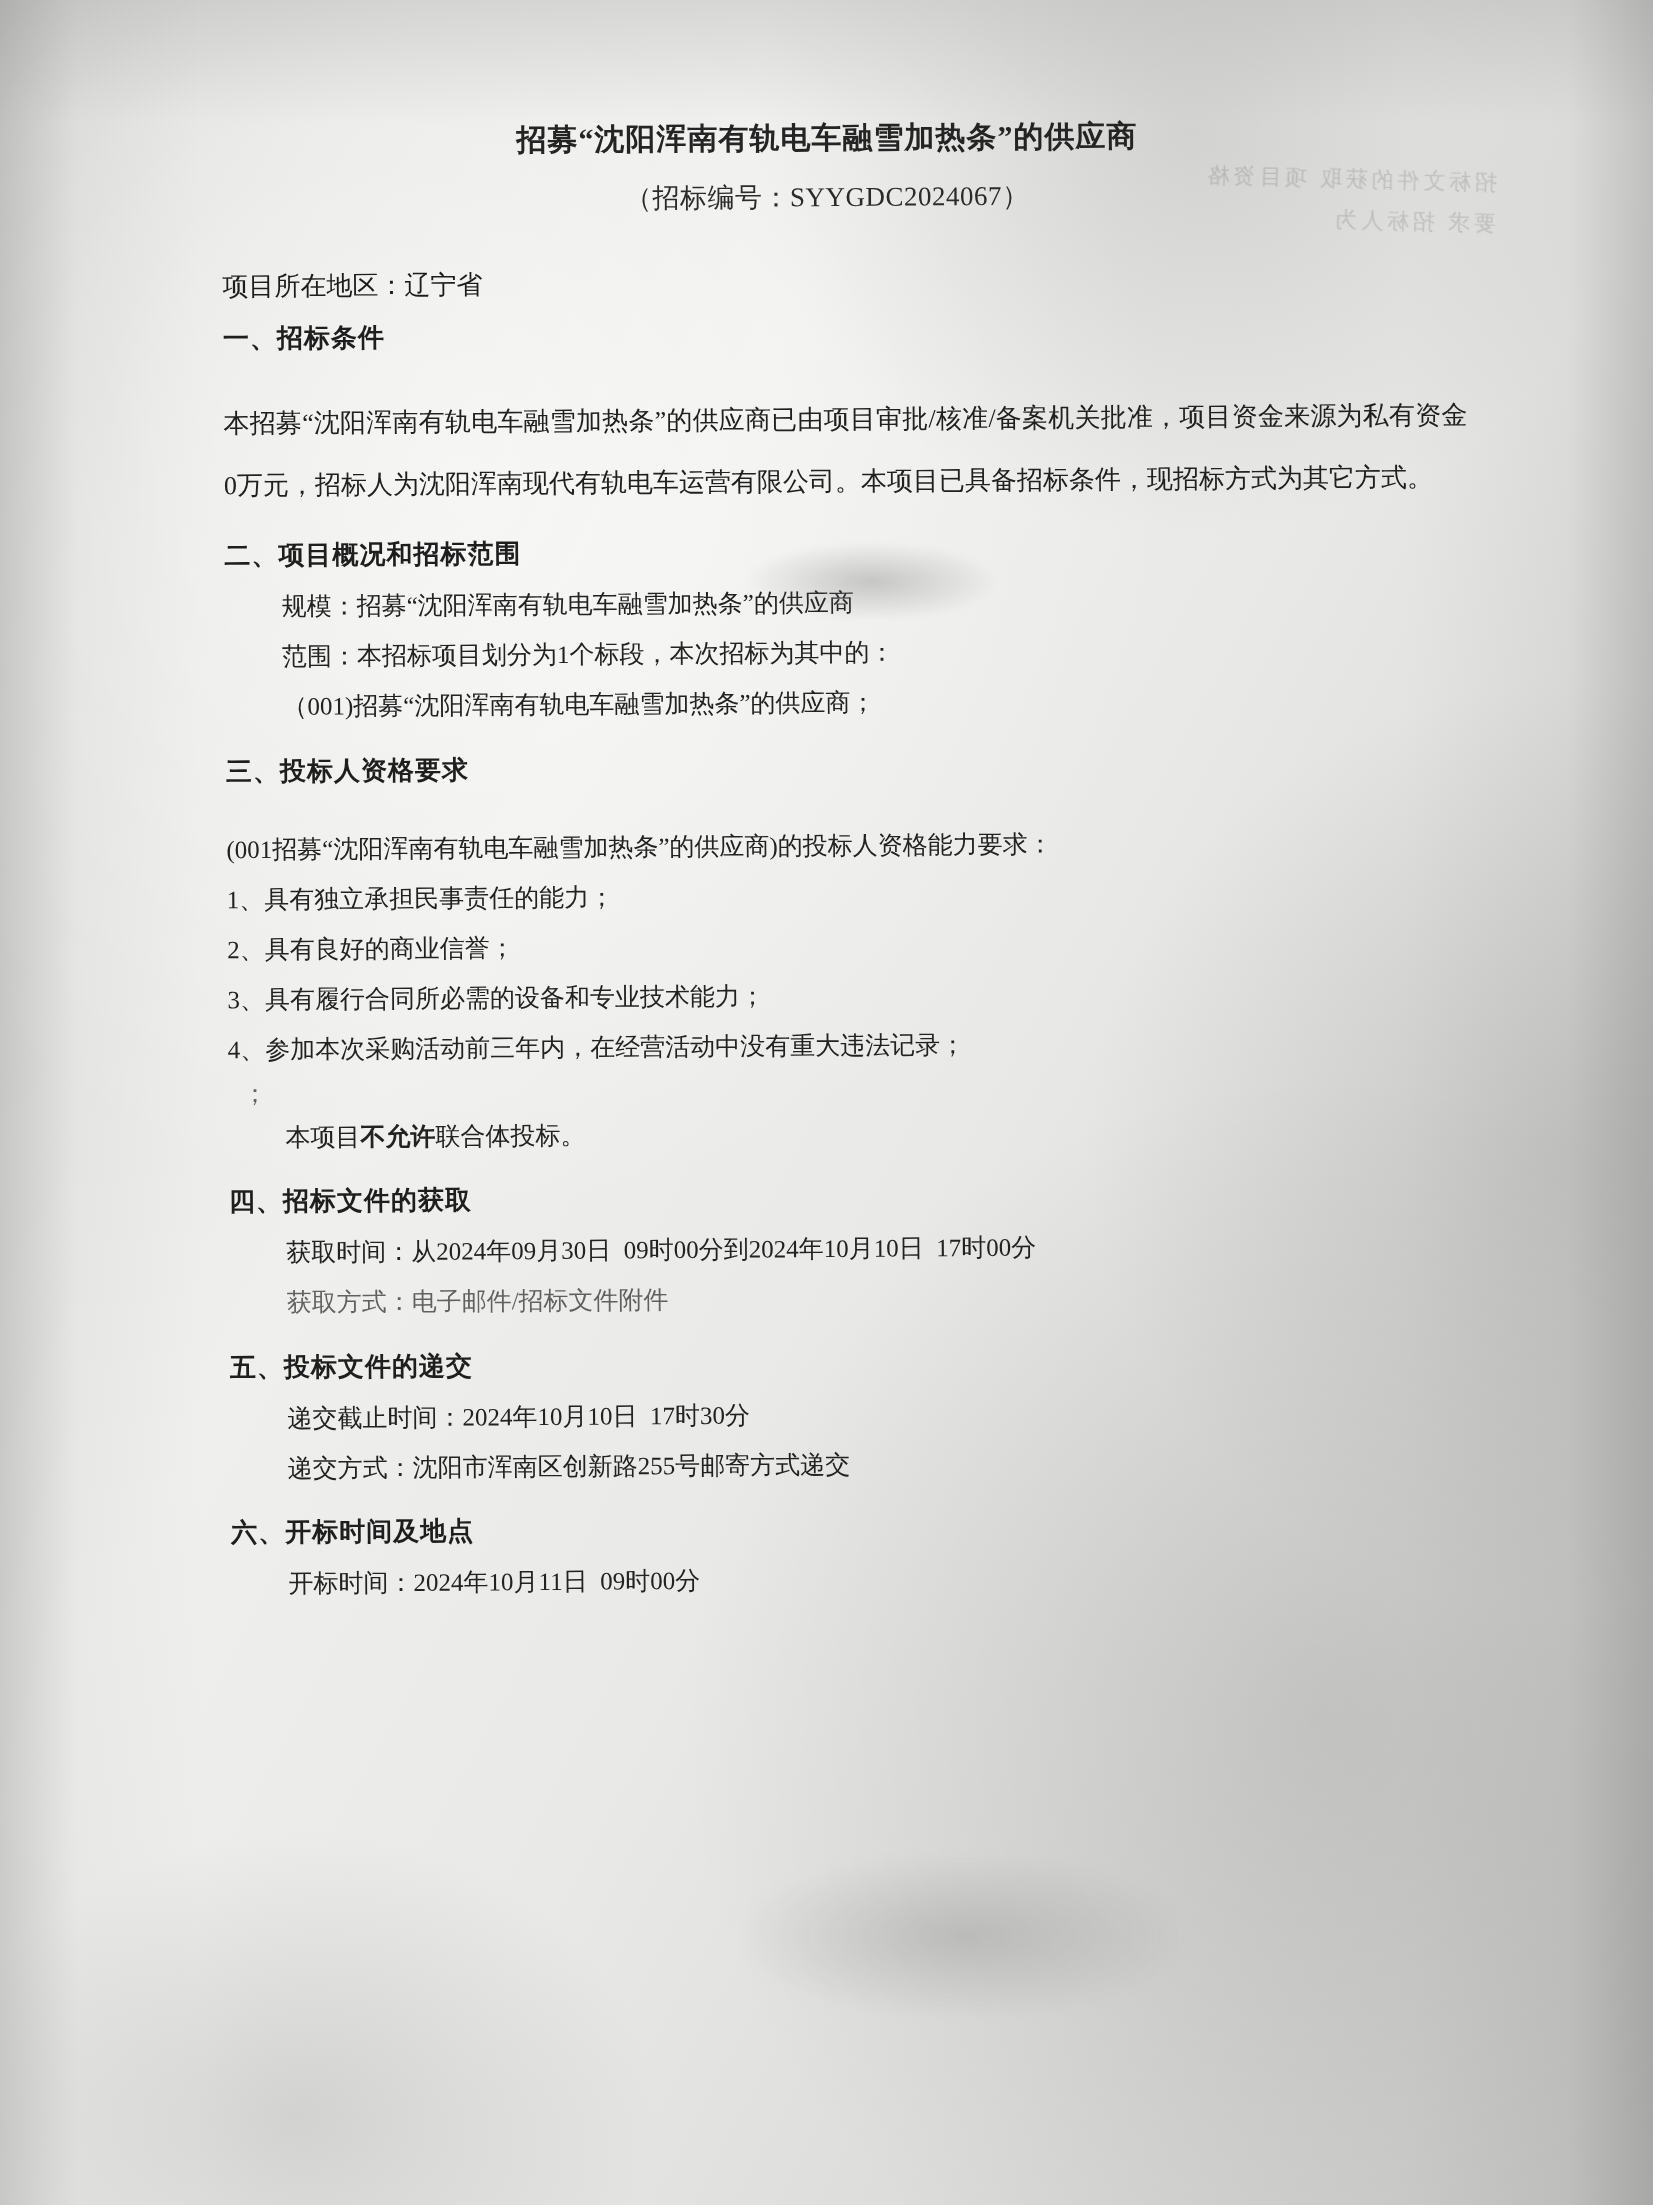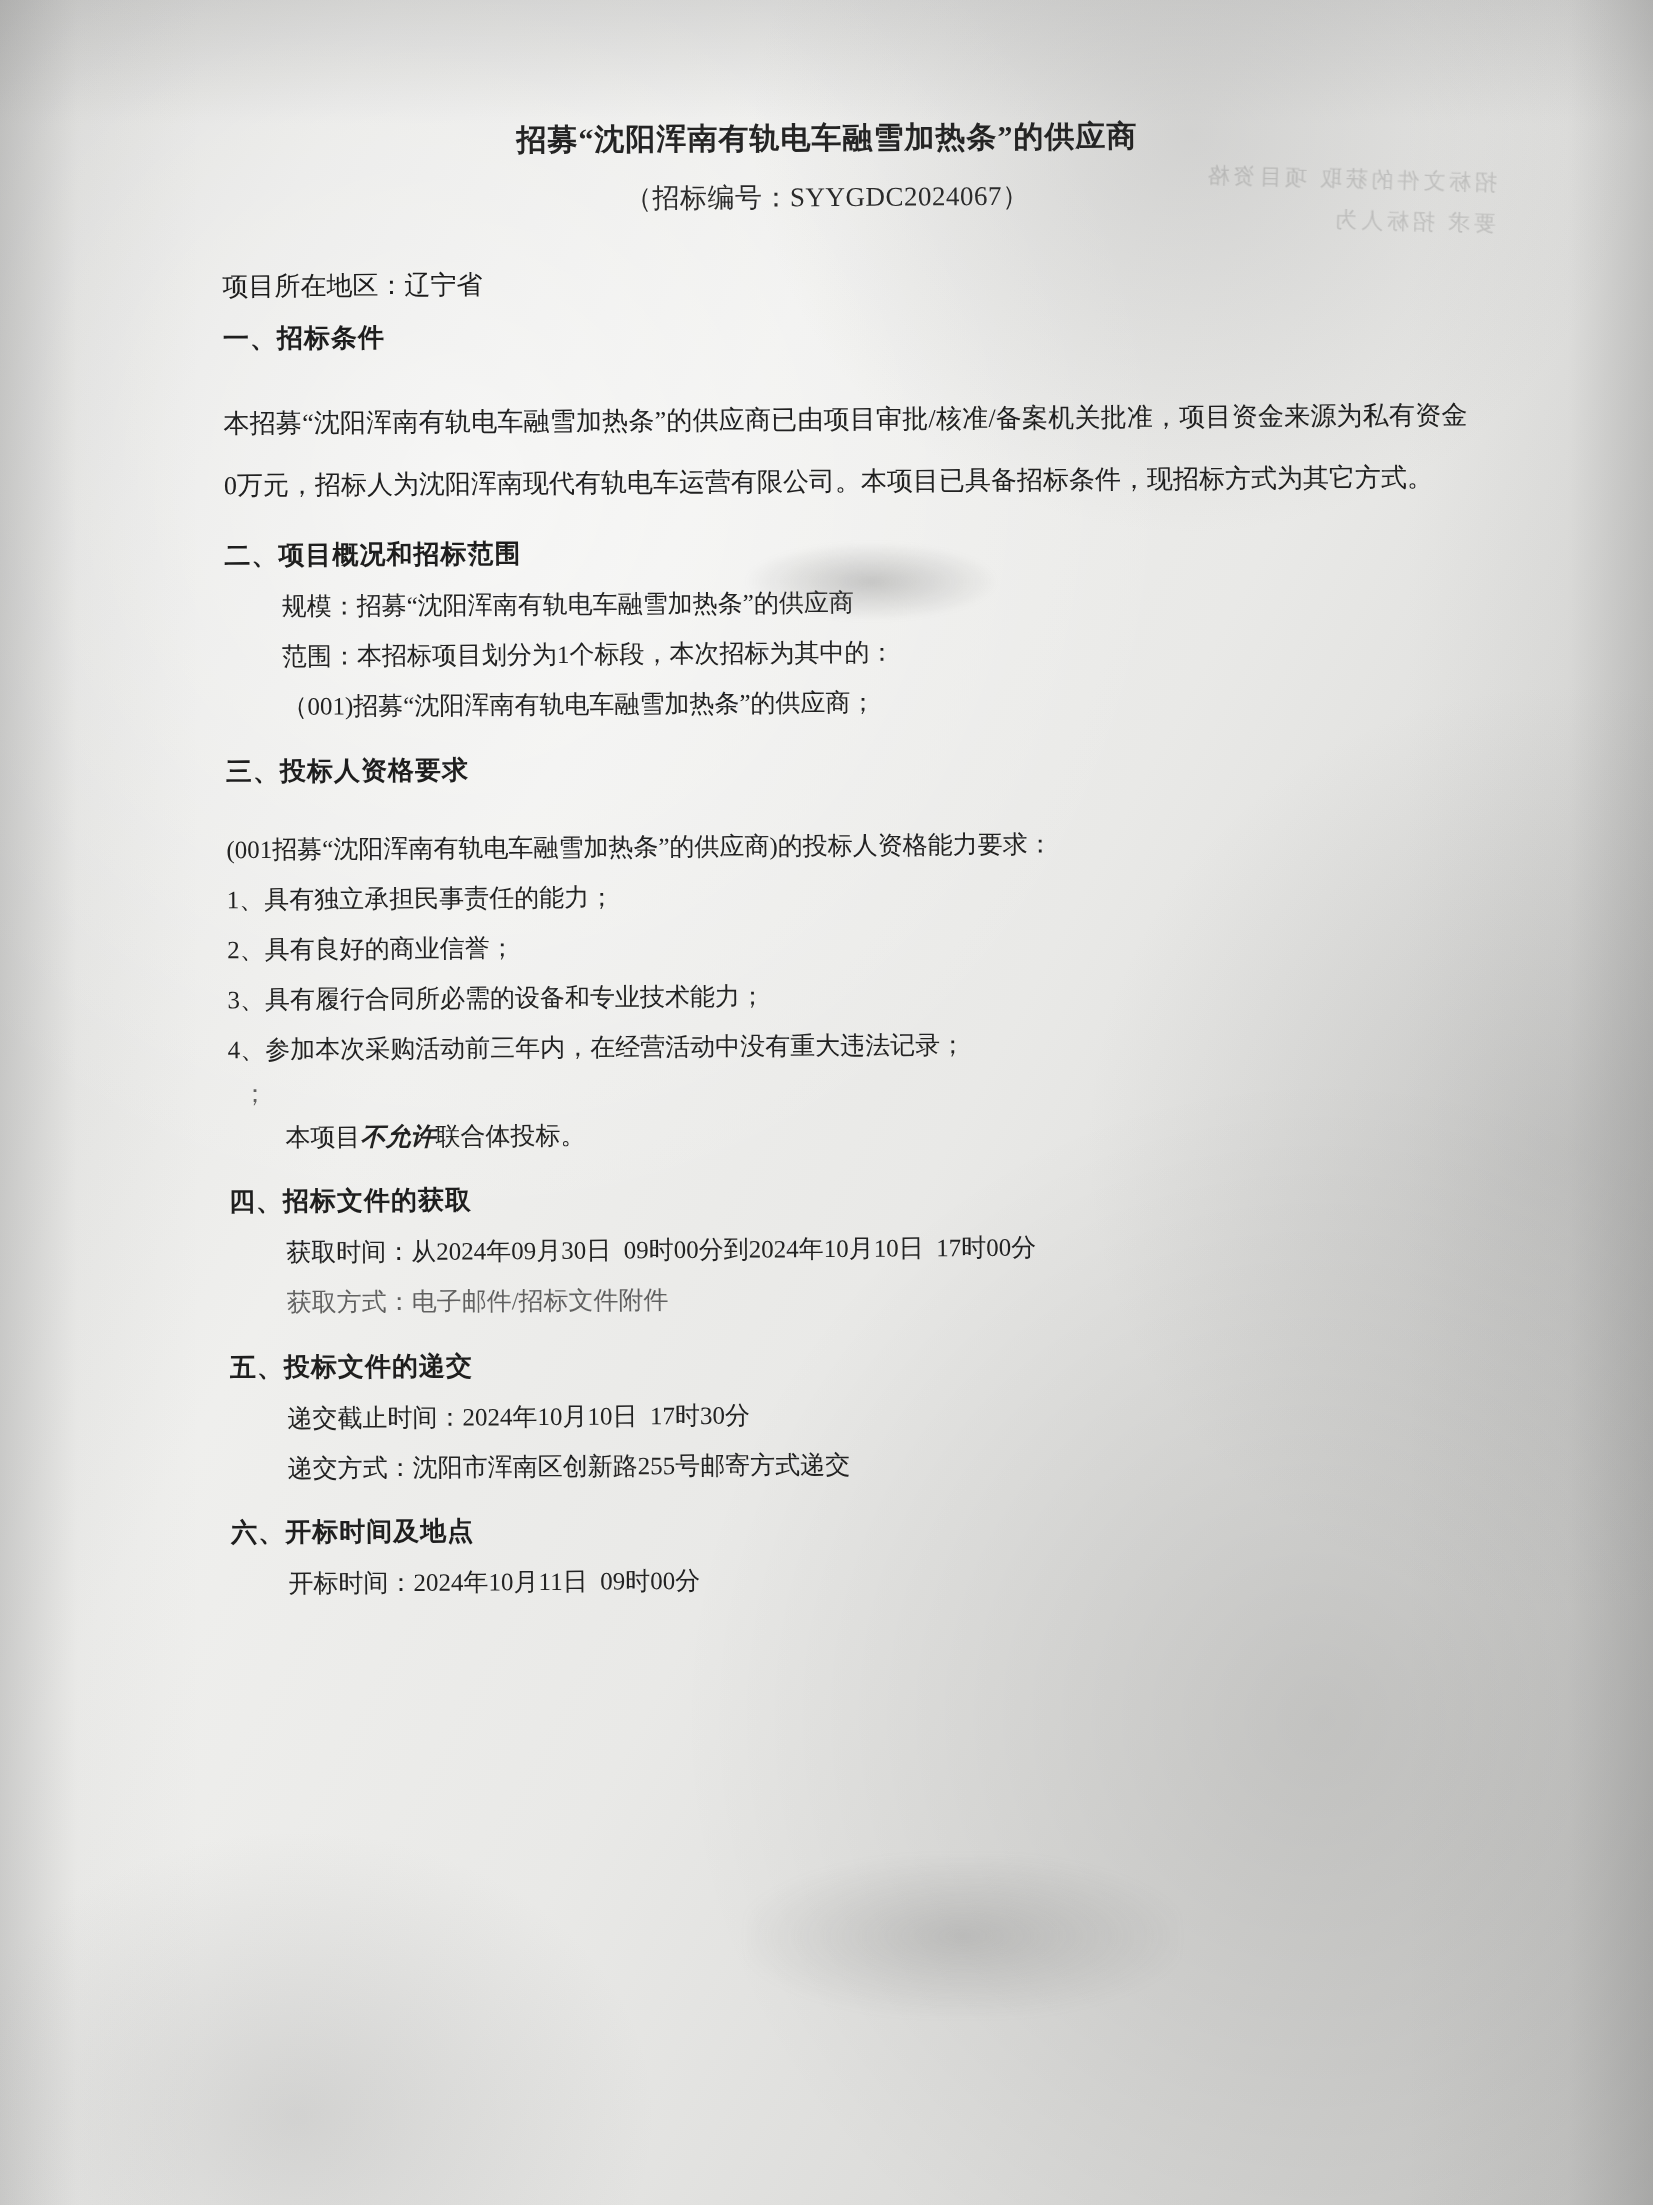--- a/index.html
+++ b/index.html
@@ -112,21 +112,20 @@
     line-height: 62px;
     margin-top: 28px;
     text-align: justify;
     color: #202020;
   }
   .indent-1 { padding-left: 57px; }
   .gap-sm { height: 12.4px; }
   .gap-md { height: 27px; }
 
   .italic-bold {
-    font-style: italic;
     font-weight: 700;
   }
   .faded {
     color: #3a3a3a;
     opacity: 0.78;
   }
   .semicolon-line {
     font-size: 25px;
     line-height: 38px;
     padding-left: 14.4px;

